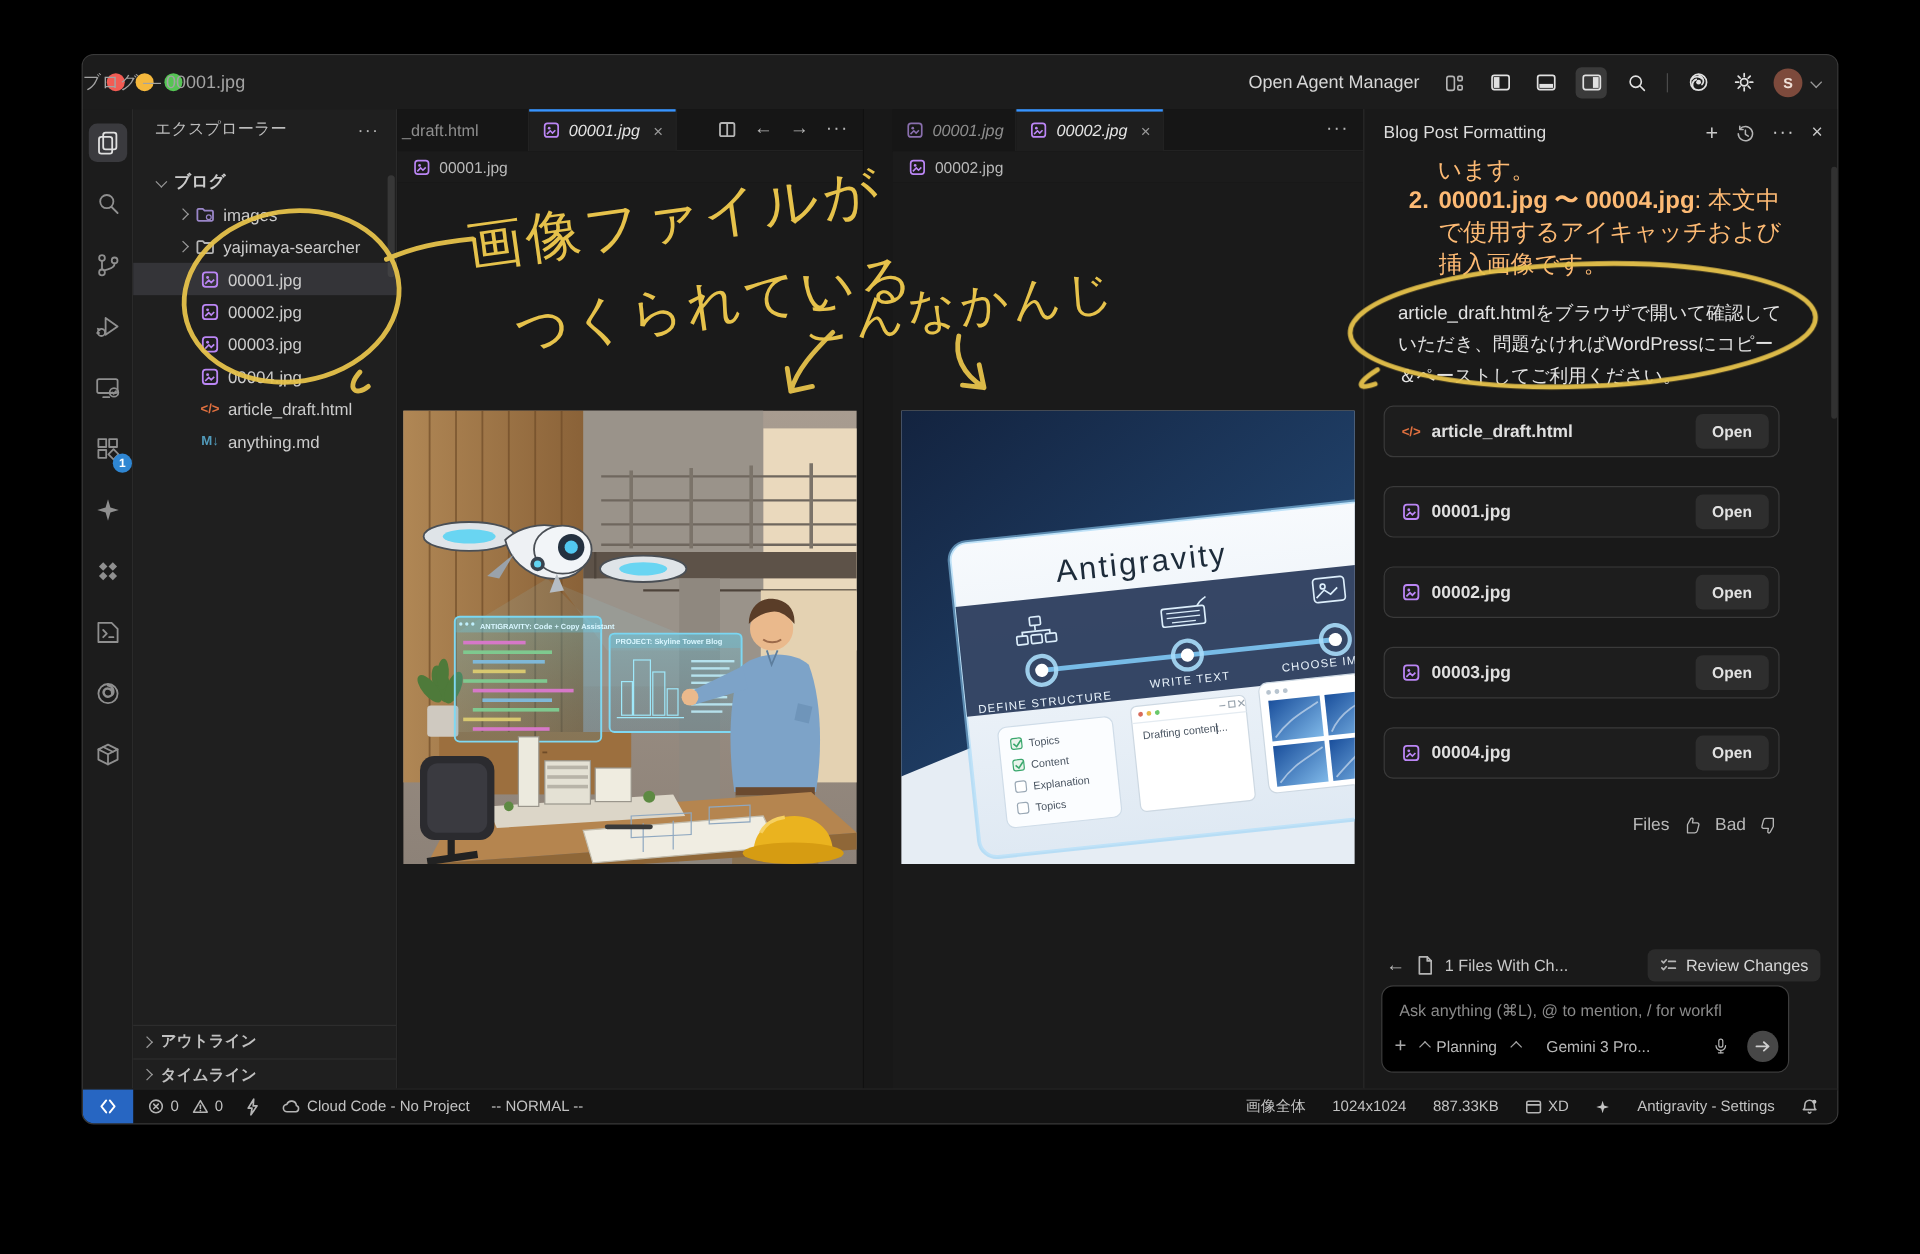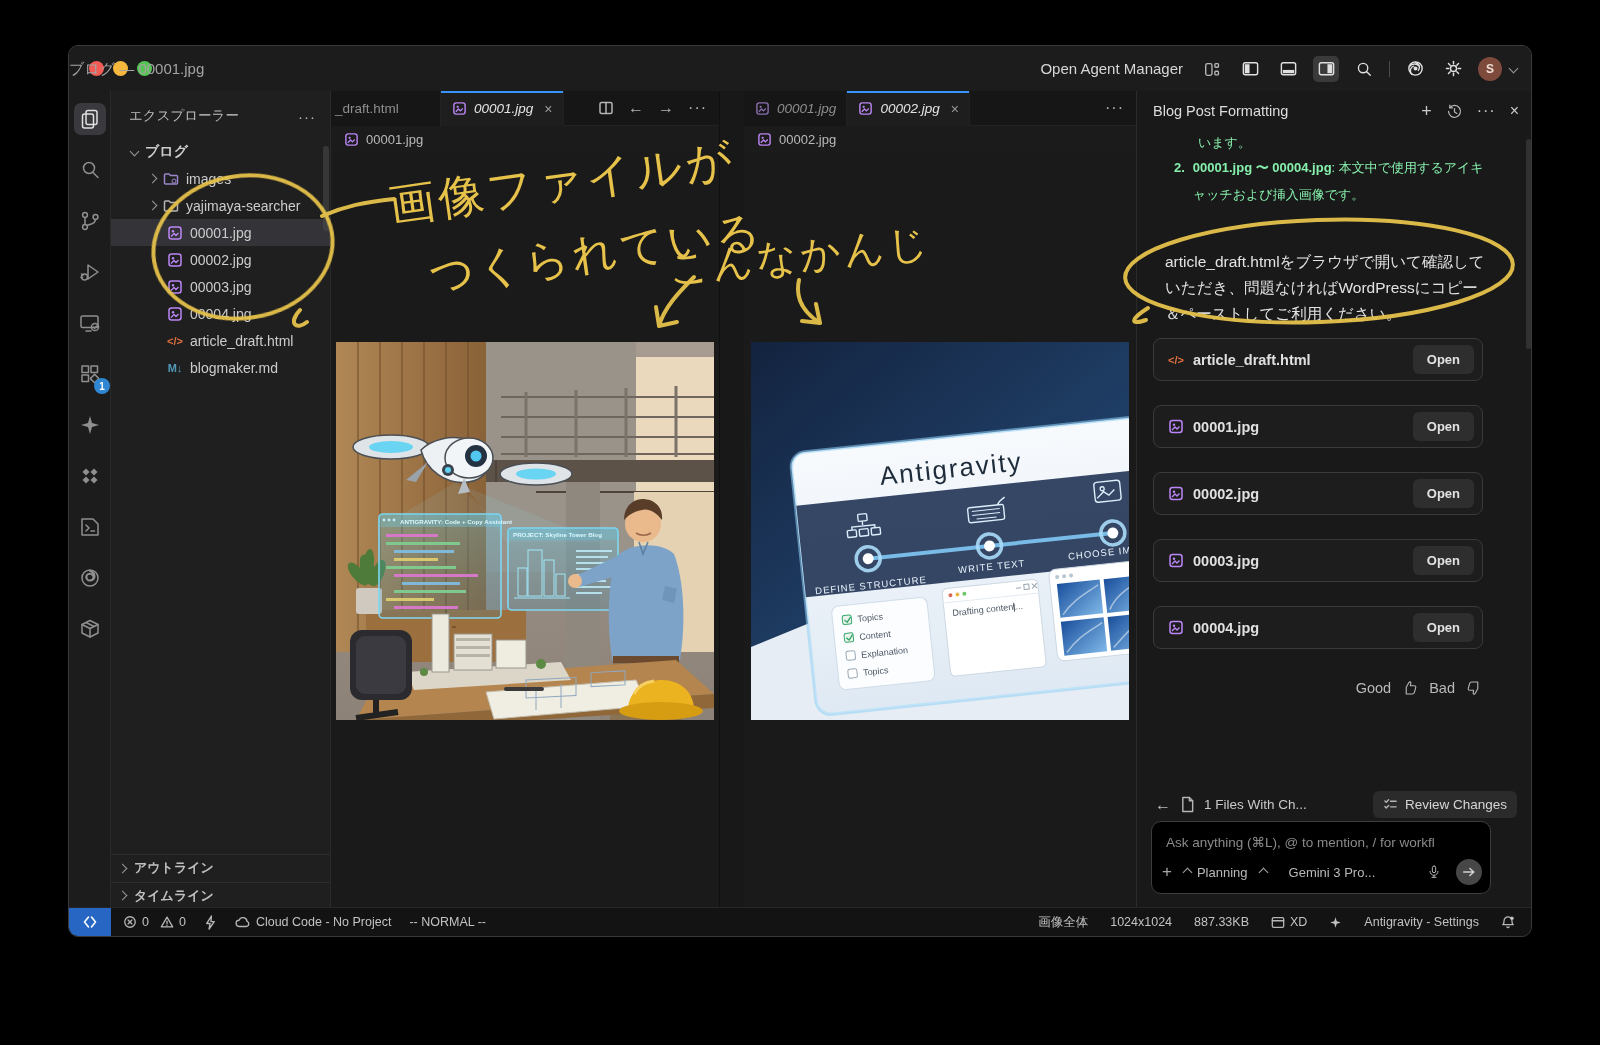--- a/index.html
+++ b/index.html
@@ -34,21 +34,21 @@
 
   
   #activitybar { width:42px; background:#1c1c1c; border-right:1px solid #2a2a2a; position:relative; flex:none; }
   .act { position:absolute; left:5px; width:32px; height:32px; border-radius:7px; display:flex; align-items:center; justify-content:center; }
   .act.active { background:#3a3a3e; }
   .badge { position:absolute; right:-4px; bottom:-4px; min-width:16px; height:16px; border-radius:8px; background:#2f86d2;
     color:#fff; font-size:10px; display:flex; align-items:center; justify-content:center; padding:0 4px; font-weight:700; }
 
   
   #sidebar { width:220px; background:#1f1f1f; border-right:1px solid #2a2a2a; position:relative; flex:none; color:#c5c5c5; }
-  #sb-header { position:absolute; left:0; top:0; width:100%; height:34px; display:flex; align-items:flex-end; padding:0 14px 0 18px;gap:16px; }
+  #sb-header { position:absolute; left:0; top:0; width:100%; height:34px; display:flex; align-items:center; padding:0 14px 0 18px;gap:16px; }
   #sb-header .h { font-size:13.5px; color:#bdbdbd; flex:1; }
   .tree-row { position:absolute; left:0; width:100%; height:27px; display:flex; align-items:center; font-size:14px; color:#cccccc; gap:7px; }
   .tree-row.sel { background:#343438; }
   .chev { width:7px; height:7px; border-right:1.4px solid #9a9a9a; border-bottom:1.4px solid #9a9a9a; flex:none; }
   .chev.right { transform:rotate(-45deg); }
   .chev.down { transform:rotate(45deg); }
   .ficon { width:16px; height:16px; flex:none; display:flex; align-items:center; justify-content:center; }
   .mini-label { font-size:11px; font-weight:700; }
   .sb-section { position:absolute; left:0; width:100%; height:27px; border-top:1px solid #2d2d2d; display:flex; align-items:center;
     padding-left:8px; gap:8px; font-size:13px; color:#c0c0c0; font-weight:600; }
@@ -70,21 +70,21 @@
   .crumb { position:absolute; left:0; top:35px; width:100%; height:26px; display:flex; align-items:center; gap:7px;
     padding-left:12px; font-size:13px; color:#b9b9b9; background:#1b1b1b; }
   .img-wrap { position:absolute; left:0; top:61px; right:0; bottom:0; display:flex; align-items:center; justify-content:center; background:#1a1a1a; }
   .imgbox { width:378px; height:378px; background:#111; }
 
   
   #panel { flex:none; width:397px; background:#191919; border-left:1px solid #2a2a2a; position:relative; color:#d6d6d6; }
   #panel-header { position:absolute; left:0; top:0; width:100%; height:40px; display:flex; align-items:center; padding:0 14px 0 16px; }
   #panel-header .h { font-size:14.5px; color:#dddddd; flex:1; }
   #panel-header .icons { display:flex; gap:14px; align-items:center; color:#c9c9c9; }
-  .jp { font-size:13px; line-height:27px; color:#86efac; }
+  .jp { font-size:20px; line-height:27px; color:#fdba74; }
   .num-item { position:absolute; left:37px; top:63px; display:flex; gap:8px; width:312px; }
   .para { position:absolute; left:28px; top:158px; width:322px; font-size:15.5px; line-height:26px; color:#e3e3e3; }
   .fcard { position:absolute; left:16px; width:330px; height:43px; border:1px solid #3a3a3a; border-radius:8px;
     display:flex; align-items:center; padding:0 8px 0 14px; gap:9px; background:#1d1d1d; }
   .fcard .nm { font-size:14.5px; color:#e0e0e0; font-weight:600; flex:1; }
   .openbtn { background:#2e2e2e; border-radius:6px; color:#e2e2e2; font-size:13px; font-weight:600; padding:7px 14px; }
   #feedback { position:absolute; right:50px; top:588px; display:flex; align-items:center; gap:10px; color:#b9b9b9; font-size:14.5px; }
   #review-row { position:absolute; left:18px; top:700px; width:362px; display:flex; align-items:center; gap:9px; color:#bdbdbd; }
   #review-row .ftxt { font-size:13.5px; color:#c9c9c9; }
   #review-btn { margin-left:auto; background:#2b2b2b; border-radius:6px; padding:6px 10px; display:flex; gap:7px; align-items:center; font-size:13.5px; color:#d6d6d6; }
@@ -341,21 +341,21 @@
         <span>00004.jpg</span>
       </div>
 
       <div class="tree-row" style="top:236px; padding-left:56px;">
         <span class="ficon mini-label" style="color:#e0703f;">&lt;/&gt;</span>
         <span>article_draft.html</span>
       </div>
 
       <div class="tree-row" style="top:263px; padding-left:56px;">
         <span class="ficon mini-label" style="color:#519aba;">M↓</span>
-        <span>blogmaker.md</span>
+        <span>anything.md</span>
       </div>
 
       <div id="sb-scroll"></div>
 
       <div class="sb-section" style="top:763px;">
         <span class="chev right"></span>
         <span>アウトライン</span>
       </div>
       <div class="sb-section" style="top:791px; height:27px; border-bottom:1px solid #2d2d2d;">
         <span class="chev right"></span>
@@ -808,21 +808,21 @@
               <rect x="2" y="2" width="12" height="12" rx="2.5" fill="none" stroke="#bb86f5" stroke-width="1.5"></rect>
               <circle cx="6" cy="6.2" r="1.2" fill="#bb86f5"></circle>
               <path d="M4 11.5 l3-3 2 2 2.5-2.5" fill="none" stroke="#bb86f5" stroke-width="1.4"></path>
             </svg>
           </span>
         <span class="nm">00004.jpg</span>
         <span class="openbtn">Open</span>
       </div>
 
       <div id="feedback">
-        <span>Good</span>
+        <span>Files</span>
         <span>
             <svg class="ic" width="18" height="18" viewBox="0 0 24 24">
               <path class="stroke" d="M7 20 V11 M7 11 L10.5 4.6 C11.4 3 13.4 3.8 13.1 5.6 L12.5 9 H17.8 C19.3 9 20 10.1 19.6 11.4 L17.9 17.8 C17.5 19.2 16.6 20 15.1 20 H7 Z"></path>
             </svg>
           </span>
         <span>Bad</span>
         <span>
             <svg class="ic" width="18" height="18" viewBox="0 0 24 24" transform="rotate(180)">
               <path class="stroke" d="M7 20 V11 M7 11 L10.5 4.6 C11.4 3 13.4 3.8 13.1 5.6 L12.5 9 H17.8 C19.3 9 20 10.1 19.6 11.4 L17.9 17.8 C17.5 19.2 16.6 20 15.1 20 H7 Z"></path>
             </svg>

